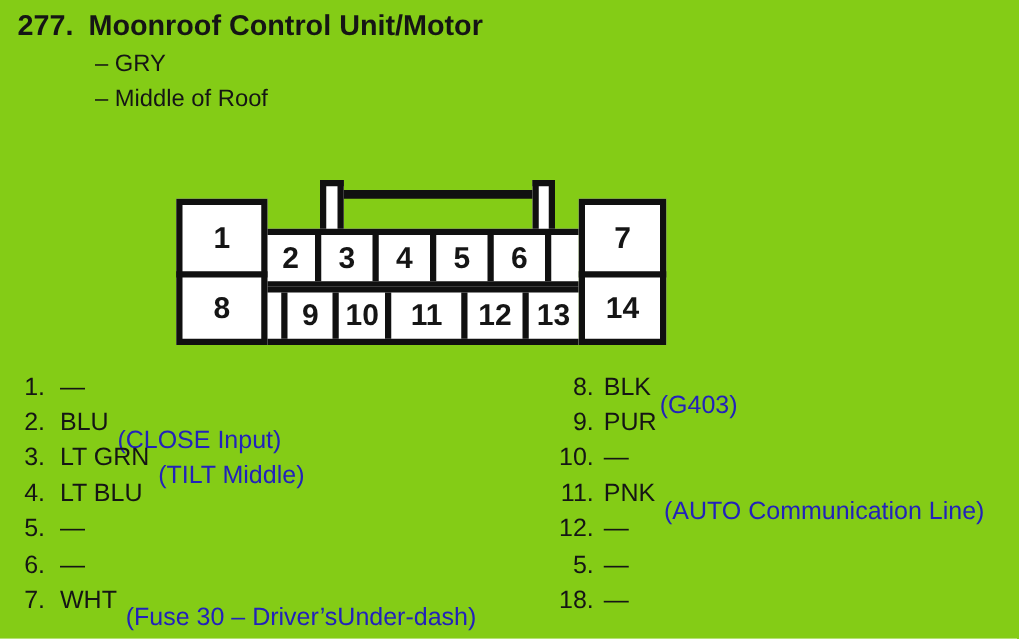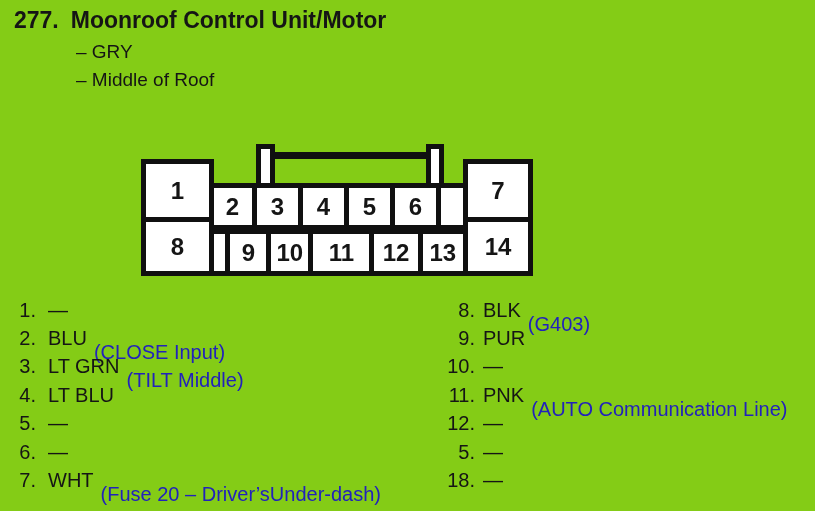--- a/index.html
+++ b/index.html
@@ -109,21 +109,21 @@
     <div class="pin-row">
       <span class="pnum">4.</span><span class="wire">LT BLU</span>
     </div>
     <div class="pin-row">
       <span class="pnum">5.</span><span class="wire">—</span><span class="note"></span>
     </div>
     <div class="pin-row">
       <span class="pnum">6.</span><span class="wire">—</span><span class="note"></span>
     </div>
     <div class="pin-row">
-      <span class="pnum">7.</span><span class="wire">WHT</span><span class="note">(Fuse 20 – Driver’sUnder-dash)</span>
+      <span class="pnum">7.</span><span class="wire">WHT</span><span class="note">(Fuse 30 – Driver’sUnder-dash)</span>
     </div>
   </div>
 
   <div class="pin-list right" style="left:404px; top:296px;">
     <div class="pin-row">
       <span class="pnum">8.</span><span class="wire">BLK</span><span class="note">(G403)</span>
     </div>
     <div class="pin-row">
       <span class="pnum">9.</span><span class="wire">PUR</span>
     </div>

